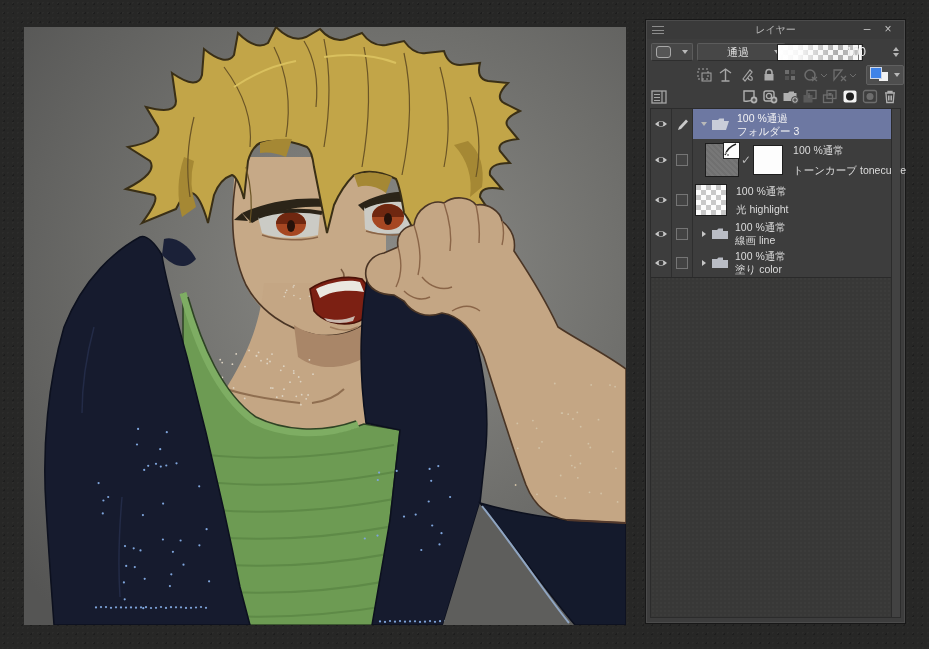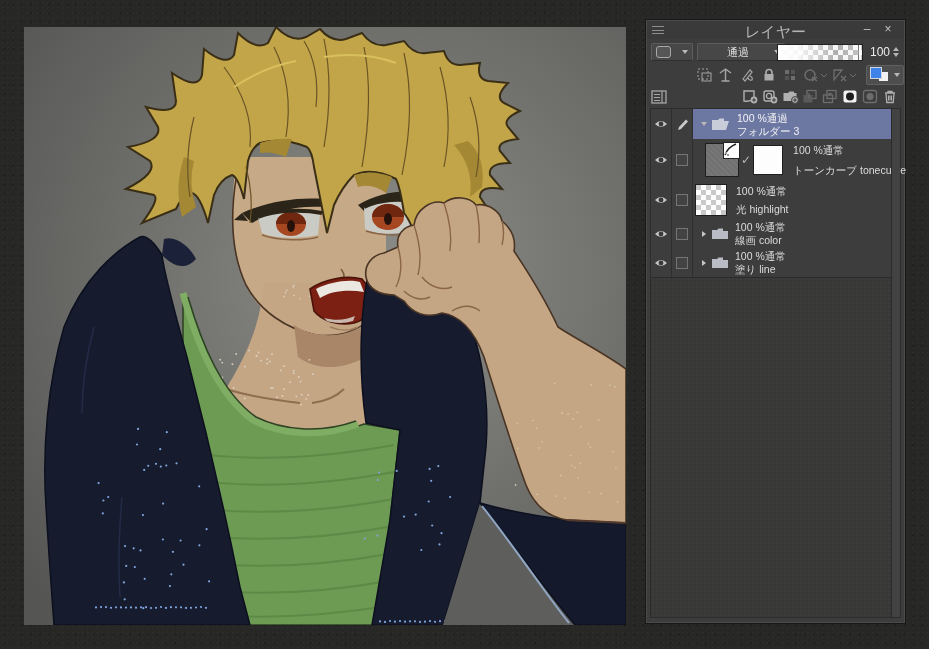--- a/index.html
+++ b/index.html
@@ -9,39 +9,39 @@
        background-image:radial-gradient(rgba(255,255,255,.025) 1px,transparent 1px),
                         radial-gradient(rgba(0,0,0,.22) 1px,transparent 1px);
        background-size:5px 5px,9px 9px;}
   
   .canvas{position:absolute;left:24px;top:27px;width:602px;height:598px;background:#6f6f6c;}
   .canvas svg{display:block;}
   
   .panel{position:absolute;left:646px;top:20px;width:259px;height:603px;background:#3d3d3d;
          border:1px solid #4b4b4b;box-shadow:0 0 0 1px #181818;box-sizing:border-box;}
   .titlebar{position:absolute;left:0;top:0;right:0;height:18px;background:#3a3a3a;}
-  .title{position:absolute;left:0;right:0;top:2px;text-align:center;font-size:15px;color:#b4b4b4;}
+  .title{position:absolute;left:0;right:0;top:2px;text-align:center;font-size:10px;color:#b4b4b4;}
   .hamburger{position:absolute;left:5px;top:5px;width:12px;height:8px;display:flex;flex-direction:column;justify-content:space-between;}
   .hamburger i{height:1px;background:#8d8d8d;}
   .winbtn{position:absolute;top:1px;font-size:12px;color:#c2c2c2;line-height:15px;width:14px;text-align:center;}
   .minimize{right:30px;} .close{right:9px;}
   .ctrlrow{position:absolute;left:0;right:0;display:flex;align-items:center;}
   .row1{top:20px;height:22px;}
   .dd{height:18px;background:#474747;border:1px solid #5c5c5c;border-bottom-color:#2e2e2e;border-radius:2px;
       display:flex;align-items:center;justify-content:space-between;box-sizing:border-box;padding:0 4px;color:#dedede;font-size:11px;}
   .chev{width:0;height:0;border-left:3.5px solid transparent;border-right:3.5px solid transparent;border-top:4px solid #b9b9b9;}
   .chevR{width:0;height:0;border-top:3.5px solid transparent;border-bottom:3.5px solid transparent;border-left:4px solid #c6c6c6;}
   .dd1{position:absolute;left:4px;width:42px;}
   .ddblend{position:absolute;left:50px;width:88px;}
   .roundsq{width:13px;height:10px;border:1.5px solid #a8a8a8;border-radius:3px;background:#565656;}
   .opslider{position:absolute;left:130px;top:3px;width:84px;height:15px;border:1px solid #222;
             background:repeating-conic-gradient(#f4f4f4 0% 25%,#9e9e9e 0% 50%);background-size:10px 10px;}
   .opslider .grad{position:absolute;inset:0;background:linear-gradient(to right,#fff 0%,rgba(255,255,255,.9) 25%,rgba(255,255,255,.15) 70%,rgba(255,255,255,.4) 100%);}
   .opslider .handle{position:absolute;right:1px;top:0;width:2px;height:100%;background:#fafafa;box-shadow:-1px 0 0 rgba(0,0,0,.4);}
-  .spinner{position:absolute;left:216px;width:36px;height:18px;display:flex;align-items:center;justify-content:flex-end;color:#ececec;font-size:12px;}
+  .spinner{position:absolute;left:216px;width:36px;height:18px;display:flex;align-items:center;justify-content:flex-end;color:#ececec;font-size:12px;gap:24px;}
   .spinArrows{display:flex;flex-direction:column;gap:2px;margin-left:3px;}
   .spinArrows .up{width:0;height:0;border-left:3.5px solid transparent;border-right:3.5px solid transparent;border-bottom:4px solid #b4b4b4;}
   .spinArrows .dn{width:0;height:0;border-left:3.5px solid transparent;border-right:3.5px solid transparent;border-top:4px solid #b4b4b4;}
   .row2{top:43px;height:21px;}
   .row3{top:65px;height:21px;}
   .ico{display:flex;align-items:center;justify-content:center;width:20px;height:20px;}
   .dim{opacity:.38;}
   .iconbtn{display:flex;align-items:center;}
   .colorbtn{background:#4e4e4e;border:1px solid #606060;border-radius:2px;height:18px;padding:0 3px;display:flex;align-items:center;gap:2px;}
   .sq-blue{width:10px;height:10px;background:#3f83e8;border:1px solid #cfd7e6;margin-right:-5px;margin-top:-4px;z-index:2;}
@@ -632,21 +632,21 @@
         <div class="cell">
             <span class="cb"></span>
           </div>
         <div class="lcontent" style="padding-left:4px">
           <span class="chevR" style="margin:0 5px"></span>
           <svg class="icon folderglyph" width="18" height="13">
               <path d="M1 3 H6 L7.5 1.5 H12 V4 H17 V12 H1 Z" fill="#b9bcc4"></path>
             </svg>
           <span class="ltext">
             <span>100 %通常</span>
-            <span>線画  color</span>
+            <span>線画  line</span>
           </span>
         </div>
       </div>
 
       <div class="lrow" style="top:139px;height:29px">
         <div class="cell">
           <svg class="icon" width="14" height="10">
               <path d="M1 5 Q7 -1 13 5 Q7 11 1 5 Z" fill="#c6c6c6"></path>
               <circle cx="7" cy="5" r="2.4" fill="#3a3a3a"></circle>
             </svg>
@@ -654,21 +654,21 @@
         <div class="cell">
             <span class="cb"></span>
           </div>
         <div class="lcontent" style="padding-left:4px">
           <span class="chevR" style="margin:0 5px"></span>
           <svg class="icon folderglyph" width="18" height="13">
               <path d="M1 3 H6 L7.5 1.5 H12 V4 H17 V12 H1 Z" fill="#b9bcc4"></path>
             </svg>
           <span class="ltext">
             <span>100 %通常</span>
-            <span>塗り  line</span>
+            <span>塗り  color</span>
           </span>
         </div>
       </div>
 
 
       <div class="scrollbar"></div>
     </div>
   </div>
 </div>
 

